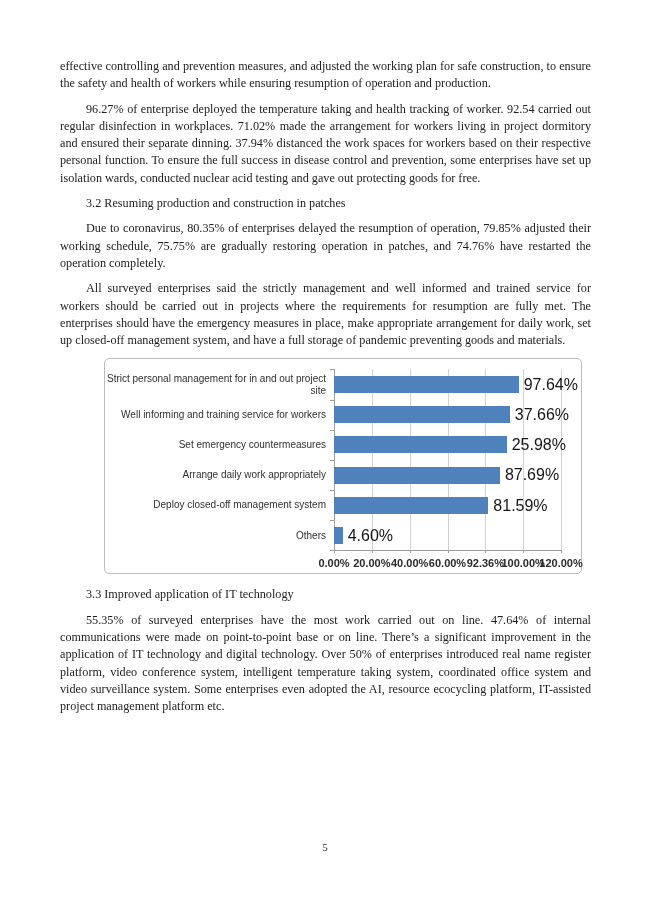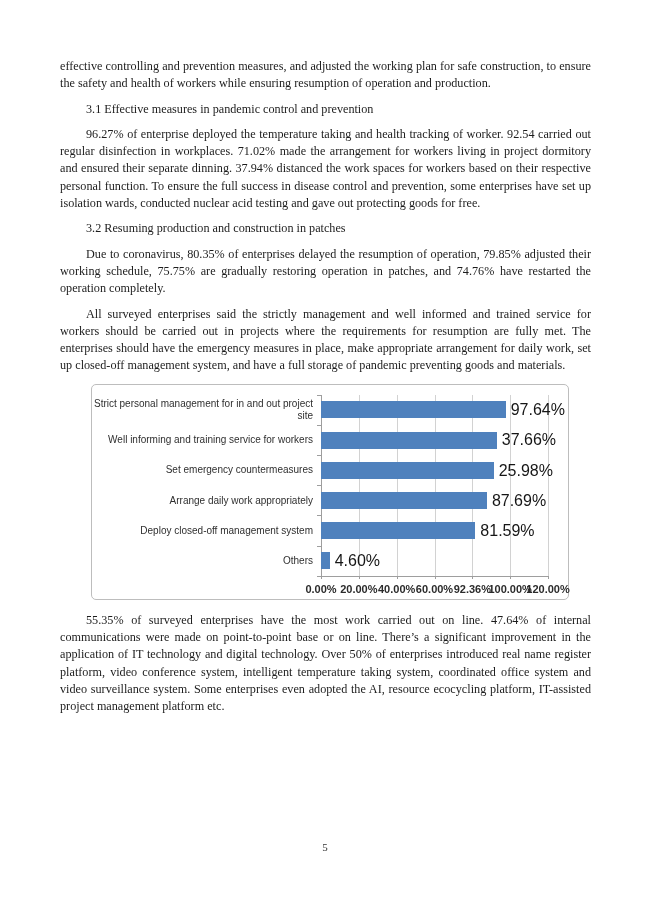--- a/index.html
+++ b/index.html
@@ -17,21 +17,21 @@
   }
   p { margin:0 0 8px 0; }
   .body-text { text-align:justify; text-indent:26px; }
   .no-indent { text-indent:0; }
   .heading { text-indent:26px; margin:0 0 8px 0; }
 
   
   .chart-frame {
     position:relative;
     width:478px; height:216px;
-    margin:9px 0 12px 31px;
+    margin:9px 0 12px 44px;
     border:1px solid #bdbdbd;
     border-radius:5px;
     background:#ffffff;
     font-family:"Liberation Sans", sans-serif;
     box-sizing:border-box;
   }
   .gridlines {
     position:absolute; left:229px; top:10px;
     width:227px; height:181px;
   }
@@ -71,21 +71,20 @@
     text-align:center; font-size:11px; color:#333;
   }
 </style>
 </head>
 <body>
 
 <div class="page">
 
   <p class="body-text no-indent">effective controlling and prevention measures, and adjusted the working plan for safe construction, to ensure the safety and health of workers while ensuring resumption of operation and production.</p>
 
-  <p class="heading">3.1 Effective measures in pandemic control and prevention</p>
 
   <p class="body-text">96.27% of enterprise deployed the temperature taking and health tracking of worker. 92.54 carried out regular disinfection in workplaces. 71.02% made the arrangement for workers living in project dormitory and ensured their separate dinning. 37.94% distanced the work spaces for workers based on their respective personal function. To ensure the full success in disease control and prevention, some enterprises have set up isolation wards, conducted nuclear acid testing and gave out protecting goods for free.</p>
 
   <p class="heading">3.2 Resuming production and construction in patches</p>
 
   <p class="body-text">Due to coronavirus, 80.35% of enterprises delayed the resumption of operation, 79.85% adjusted their working schedule, 75.75% are gradually restoring operation in patches, and 74.76% have restarted the operation completely.</p>
 
   <p class="body-text">All surveyed enterprises said the strictly management and well informed and trained service for workers should be carried out in projects where the requirements for resumption are fully met. The enterprises should have the emergency measures in place, make appropriate arrangement for daily work, set up closed-off management system, and have a full storage of pandemic preventing goods and materials.</p>
 
   <div class="chart-frame">
@@ -162,18 +161,19 @@
         <span class="x-axis-label" style="left: 16.6667%;">20.00%</span>
         <span class="x-axis-label" style="left: 33.3333%;">40.00%</span>
         <span class="x-axis-label" style="left: 50%;">60.00%</span>
         <span class="x-axis-label" style="left: 66.6667%;">92.36%</span>
         <span class="x-axis-label" style="left: 83.3333%;">100.00%</span>
         <span class="x-axis-label" style="left: 100%;">120.00%</span>
       </div>
   </div>
 
 
+  <p class="heading">3.3 Improved application of IT technology</p>
 
   <p class="body-text">55.35% of surveyed enterprises have the most work carried out on line. 47.64% of internal communications were made on point-to-point base or on line. There’s a significant improvement in the application of IT technology and digital technology. Over 50% of enterprises introduced real name register platform, video conference system, intelligent temperature taking system, coordinated office system and video surveillance system. Some enterprises even adopted the AI, resource ecocycling platform, IT-assisted project management platform etc.</p>
 
   <div class="page-number">5</div>
 
 </div>
 
 </body></html>

